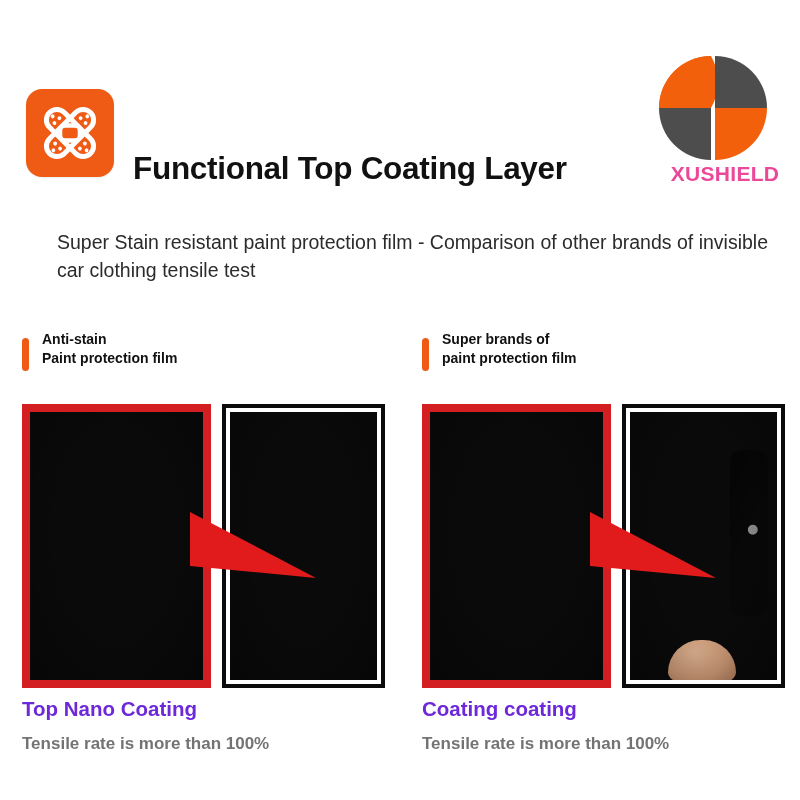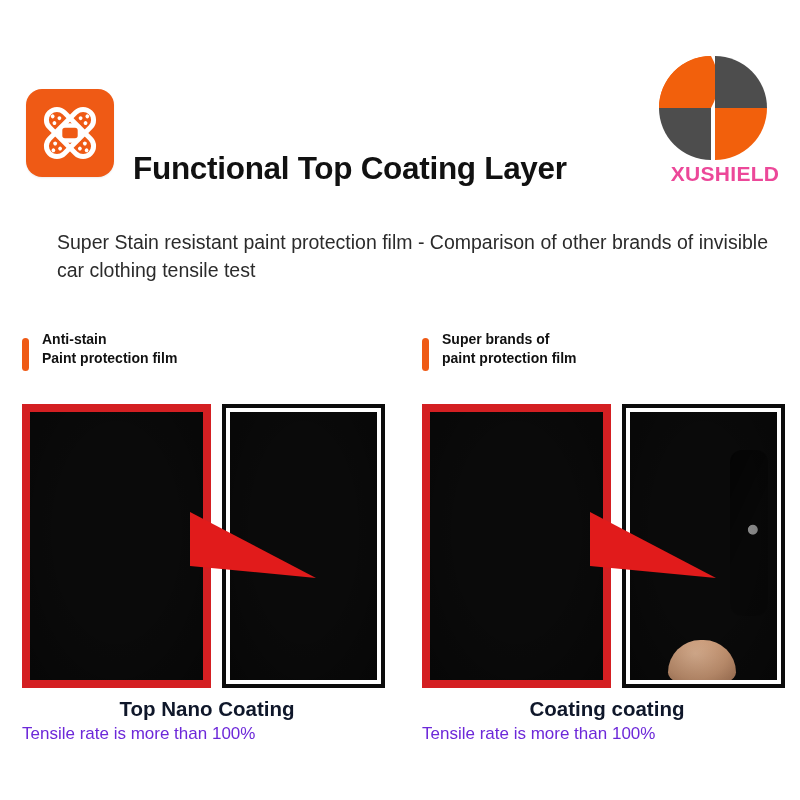--- a/index.html
+++ b/index.html
@@ -216,30 +216,29 @@
     width: 128px; height: 82px;
     pointer-events: none;
   }
   .arrow svg { display: block; width: 128px; height: 82px; }
 
   
   .caption { position: absolute; top: 366px; left: 2px; width: 370px; }
   .caption-title {
     font-size: 20.5px;
     font-weight: 700;
-    color: #0f172a;
+    color: #6d28d9;
     line-height: 1.25;
     white-space: nowrap;
-    text-align: center;
   }
   .caption-sub {
-    margin-top: 1px;
+    margin-top: 11px;
     font-size: 17px;
-    font-weight: 400;
-    color: #6d28d9;
+    font-weight: 700;
+    color: #737373;
     line-height: 1.3;
     white-space: nowrap;
   }
 </style>
 </head>
 <body>
 
 <div class="page">
 
   <div class="header">

